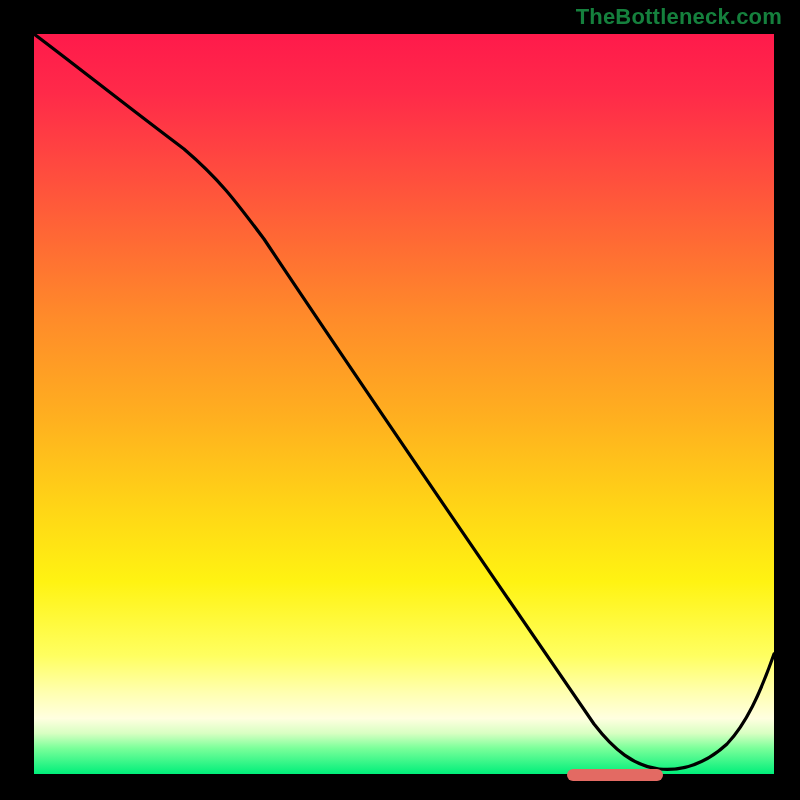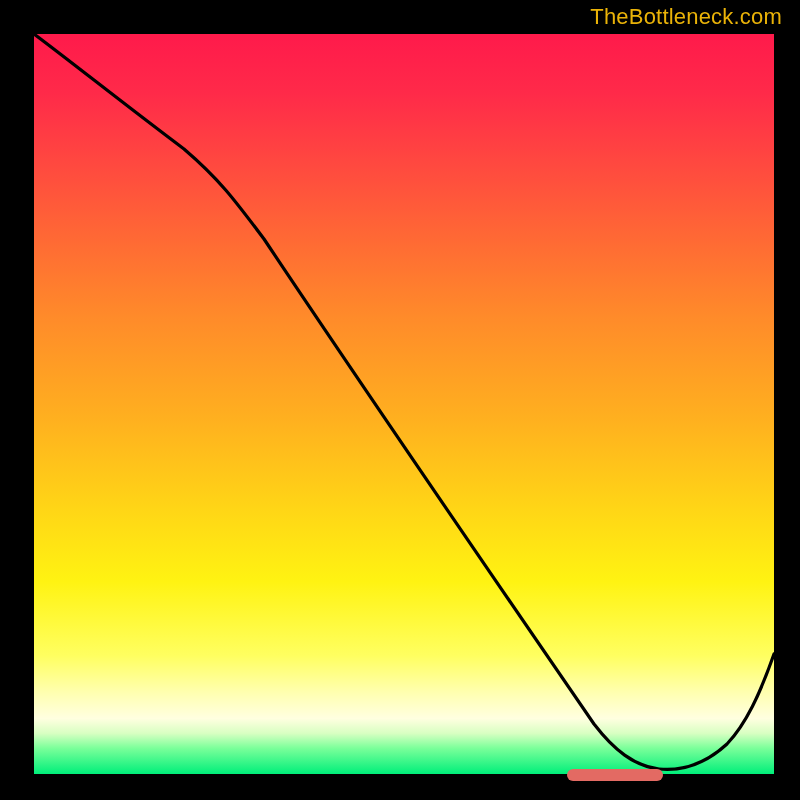--- a/index.html
+++ b/index.html
@@ -13,23 +13,23 @@
   }
   .page {
     position: relative;
     width: 800px;
     height: 800px;
   }
   .watermark {
     position: absolute;
     top: 4px;
     right: 18px;
-    color: #eab308;
+    color: #15803d;
     font-size: 22px;
-    font-weight: 400;
+    font-weight: 700;
     letter-spacing: 0.2px;
   }
   .plot-area {
     position: absolute;
     left: 34px;
     top: 34px;
     width: 740px;
     height: 740px;
     background: linear-gradient(
       to bottom,

